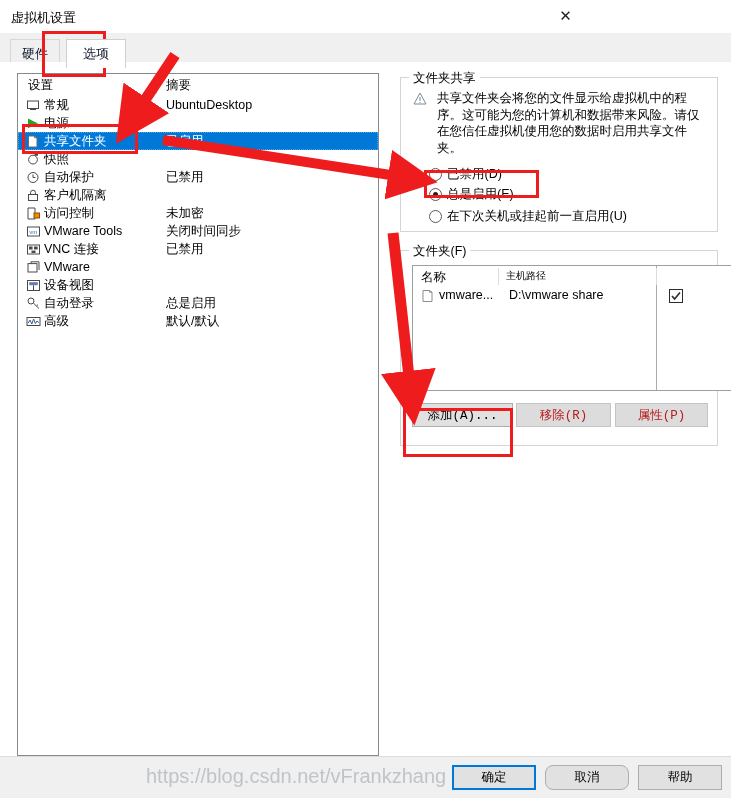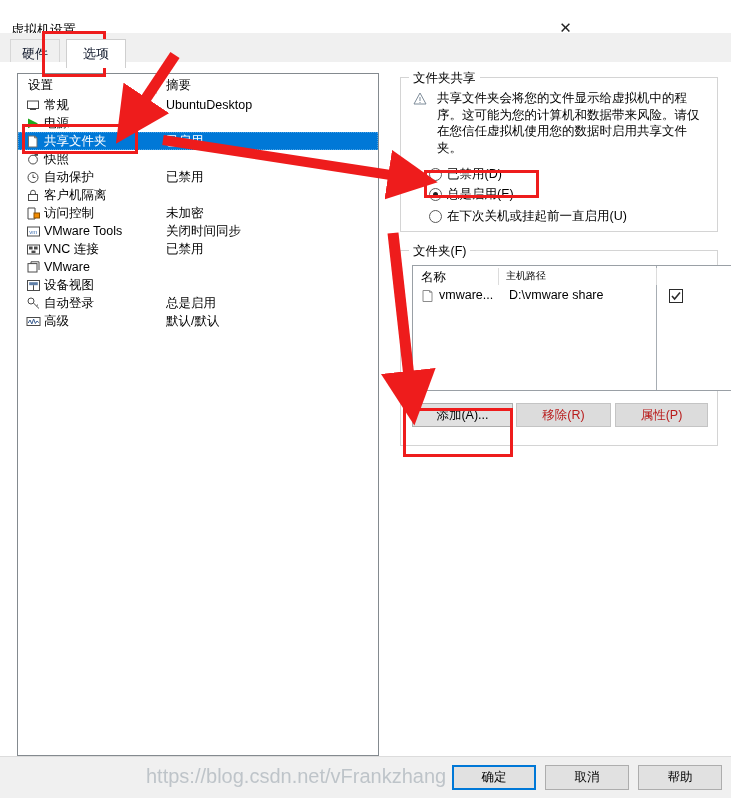--- a/index.html
+++ b/index.html
@@ -11,21 +11,20 @@
     font-size: 12px;
     color: #000000;
     overflow: hidden;
   }
   #root { position: relative; width: 731px; height: 798px; background: #ffffff; }
 
   
   .titlebar {
     position: absolute; left: 0; top: 0; width: 588px; height: 33px;
     background: #ffffff;
-    margin-top: 12px;
   }
   .titlebar .title {
     position: absolute; left: 11px; top: 9px;
     font-size: 13px; color: #000; white-space: nowrap;
   }
   .closebtn {
     position: absolute; right: 0; top: 0; width: 45px; height: 32px;
     display: flex; align-items: center; justify-content: center;
     font-size: 15px; color: #222; cursor: default; background: transparent;
     border: none; font-family: "Liberation Sans", sans-serif;
@@ -149,42 +148,42 @@
   }
   .ft-row .fchk svg { display: block; }
   .ft-vline { position: absolute; left: 243px; top: 0; width: 1px; height: 100%; background: #a7adb3; }
 
   .btnrow { position: absolute; left: 11px; top: 152px; width: 296px; height: 24px; }
   .wbtn {
     position: absolute; top: 0; height: 24px;
     background: #e1e1e1; border: 1px solid #adadad;
     font-size: 12.5px; color: #000;
     display: flex; align-items: center; justify-content: center;
-    font-family: Liberation Sans, sans-serif;
+    font-family: Liberation Mono, monospace;
   }
   .wbtn.disabled { color: #b91c1c; background: #dcdcdc; border-color: #c4c4c4; }
   #btn-add    { left: 0px;   width: 101px; }
   #btn-remove { left: 104px; width: 95px; }
   #btn-props  { left: 203px; width: 93px; }
 
   
   .footer {
     position: absolute; left: 0; top: 756px; width: 731px; height: 42px;
     background: #f0f0f0; border-top: 1px solid #dcdcdc;
   }
   .fbtn {
     position: absolute; top: 8px; height: 25px;
     background: #e1e1e1; border: 1px solid #adadad;
     font-size: 12.5px; color: #000;
     display: flex; align-items: center; justify-content: center;
     font-family: "Liberation Sans", sans-serif;
   }
   .fbtn.primary { border: 2px solid #0078d7; background: #e1e1e1; }
   #btn-ok     { left: 452px; width: 84px; }
-  #btn-cancel { left: 545px; width: 84px; }
+  #btn-cancel { left: 545px; width: 84px; border-radius: 8px; }
   #btn-help   { left: 638px; width: 84px; }
 
   
   .watermark {
     position: absolute; left: 146px; top: 765px;
     font-size: 20px; color: rgba(150,160,170,0.55);
     letter-spacing: 0px; white-space: nowrap;
     pointer-events: none; user-select: none;
     font-family: "Liberation Sans", sans-serif;
   }

